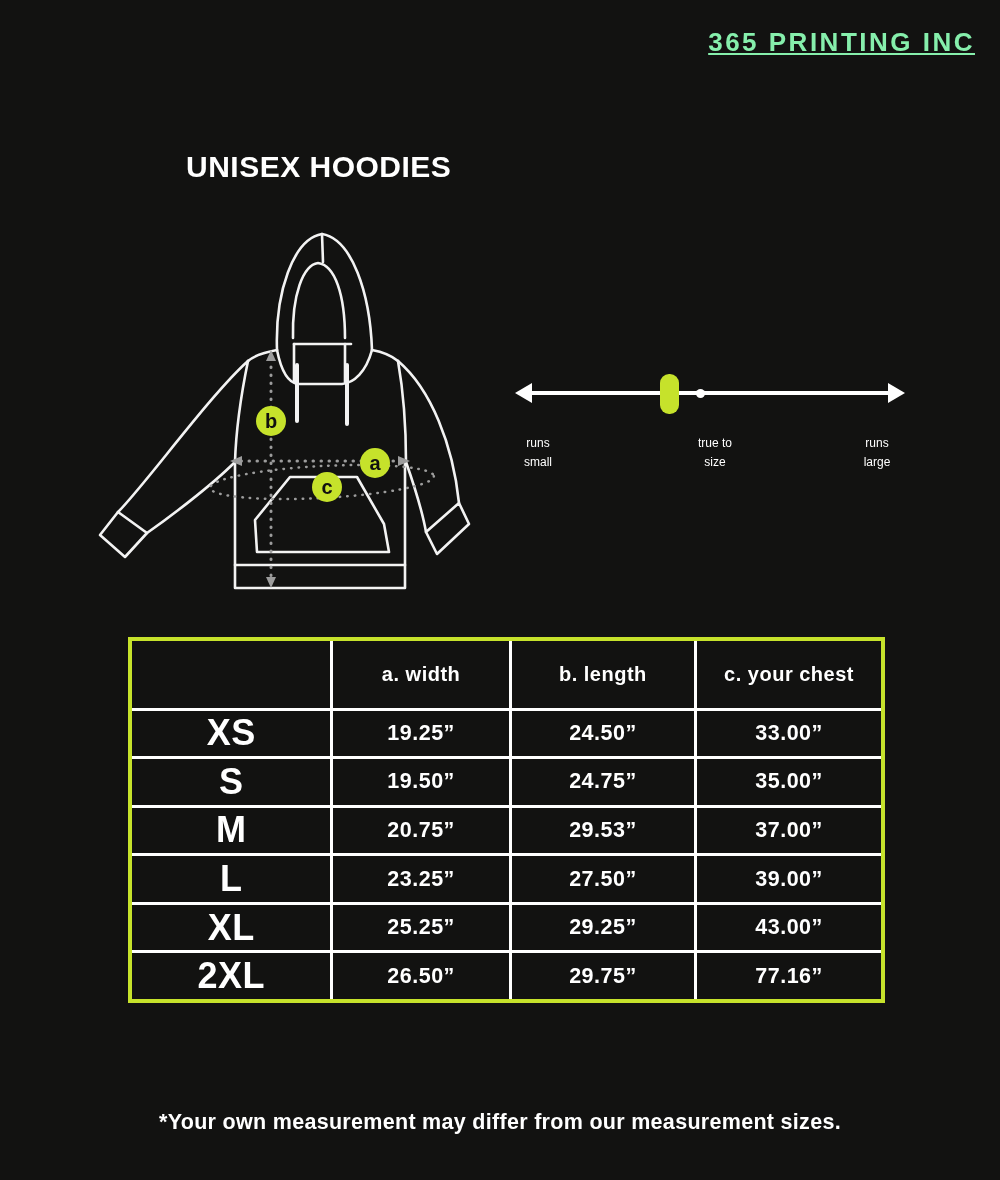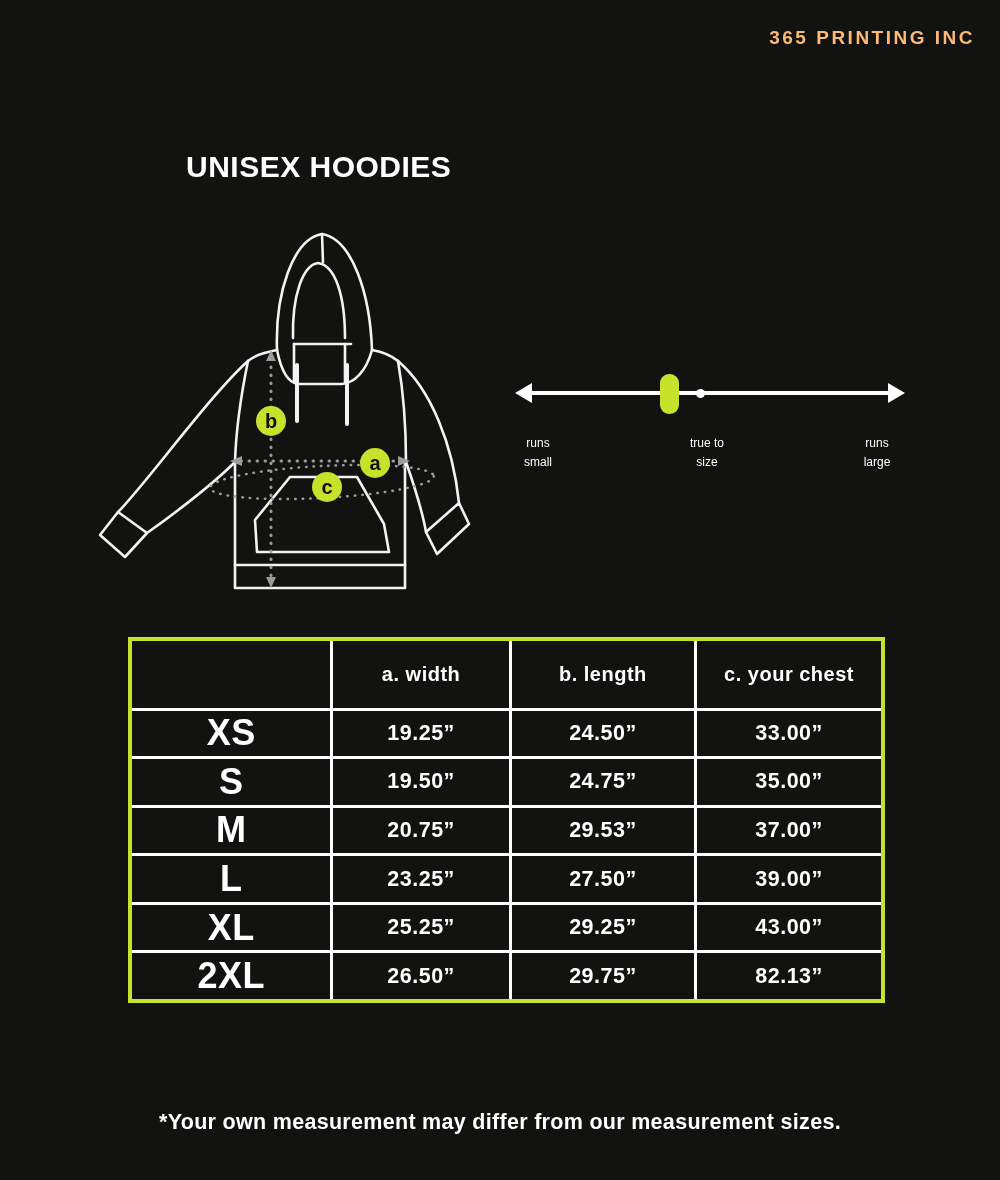--- a/index.html
+++ b/index.html
@@ -1,20 +1,20 @@
 <!DOCTYPE html>
 <html><head>
 <meta charset="utf-8">
 <style>
   html,body{margin:0;padding:0;background:#121211;}
   .canvas{position:relative;width:1000px;height:1180px;background:#121211;overflow:hidden;
           font-family:"Liberation Sans",sans-serif;-webkit-font-smoothing:antialiased;}
 
   
-  .brand{position:absolute;top:27px;right:25px;color:#fdba74;font-size:19px;font-weight:800;letter-spacing:2.5px;white-space:nowrap;}
+  .brand{position:absolute;top:27px;right:25px;color:#86efac;font-size:26px;font-weight:800;letter-spacing:2.5px;white-space:nowrap;text-decoration:underline;}
   .title{position:absolute;left:56px;top:52px;margin:0;color:#c6e22b;font-size:80px;font-weight:800;letter-spacing:-2px;line-height:1;}
   .subtitle{position:absolute;left:186px;top:152px;color:#fff;font-size:30px;font-weight:800;letter-spacing:.5px;line-height:1;}
 
   
   .diagram{position:absolute;left:95px;top:225px;width:385px;height:370px;}
   .diagram svg{position:absolute;left:0;top:0;}
   .marker{position:absolute;width:30px;height:30px;border-radius:50%;background:#c6e22b;color:#101010;
           display:flex;align-items:center;justify-content:center;font-weight:800;font-size:20px;line-height:1;}
   .marker-b{left:161px;top:181px;}
   .marker-a{left:265px;top:223px;}
@@ -24,21 +24,21 @@
   .scale{position:absolute;left:515px;top:374px;width:390px;height:105px;}
   .scale-line{position:absolute;left:12px;right:12px;top:17px;height:4px;background:#fff;}
   .arrow{position:absolute;top:9px;width:0;height:0;border-top:10px solid transparent;border-bottom:10px solid transparent;}
   .arrow-left{left:0;border-right:17px solid #fff;}
   .arrow-right{right:0;border-left:17px solid #fff;}
   .scale-marker{position:absolute;left:145px;top:0;width:19px;height:40px;border-radius:9px;background:#c6e22b;}
   .scale-dot{position:absolute;left:181px;top:15px;width:9px;height:9px;border-radius:50%;background:#fff;}
   .scale-label{position:absolute;top:60px;transform:translateX(-50%);color:#fff;font-weight:400;font-size:12px;
                line-height:19px;text-align:center;white-space:pre-line;}
   .sl-left{left:23px;}
-  .sl-center{left:192px;}
+  .sl-center{left:200px;}
   .sl-right{left:362px;}
 
   
   .table-wrap{position:absolute;left:128px;top:637px;width:757px;height:366px;border:4px solid #c6e22b;box-sizing:border-box;}
   table{width:100%;height:100%;border-collapse:collapse;table-layout:fixed;}
   th,td{border:3.5px solid #fff;color:#fff;text-align:center;vertical-align:middle;padding:0;}
   thead th{border-top:none;}
   tbody tr:last-child td{border-bottom:none;}
   th:first-child,td:first-child{border-left:none;}
   th:last-child,td:last-child{border-right:none;}
@@ -172,21 +172,21 @@
         <tr>
           <td class="size">XL</td>
           <td class="val">25.25”</td>
           <td class="val">29.25”</td>
           <td class="val">43.00”</td>
         </tr>
         <tr>
           <td class="size">2XL</td>
           <td class="val">26.50”</td>
           <td class="val">29.75”</td>
-          <td class="val">82.13”</td>
+          <td class="val">77.16”</td>
         </tr>
       </tbody>
     </table>
   </div>
 
   <div class="footnote">*Your own measurement may differ from our measurement sizes.</div>
 
 </div>
 
 </body></html>

